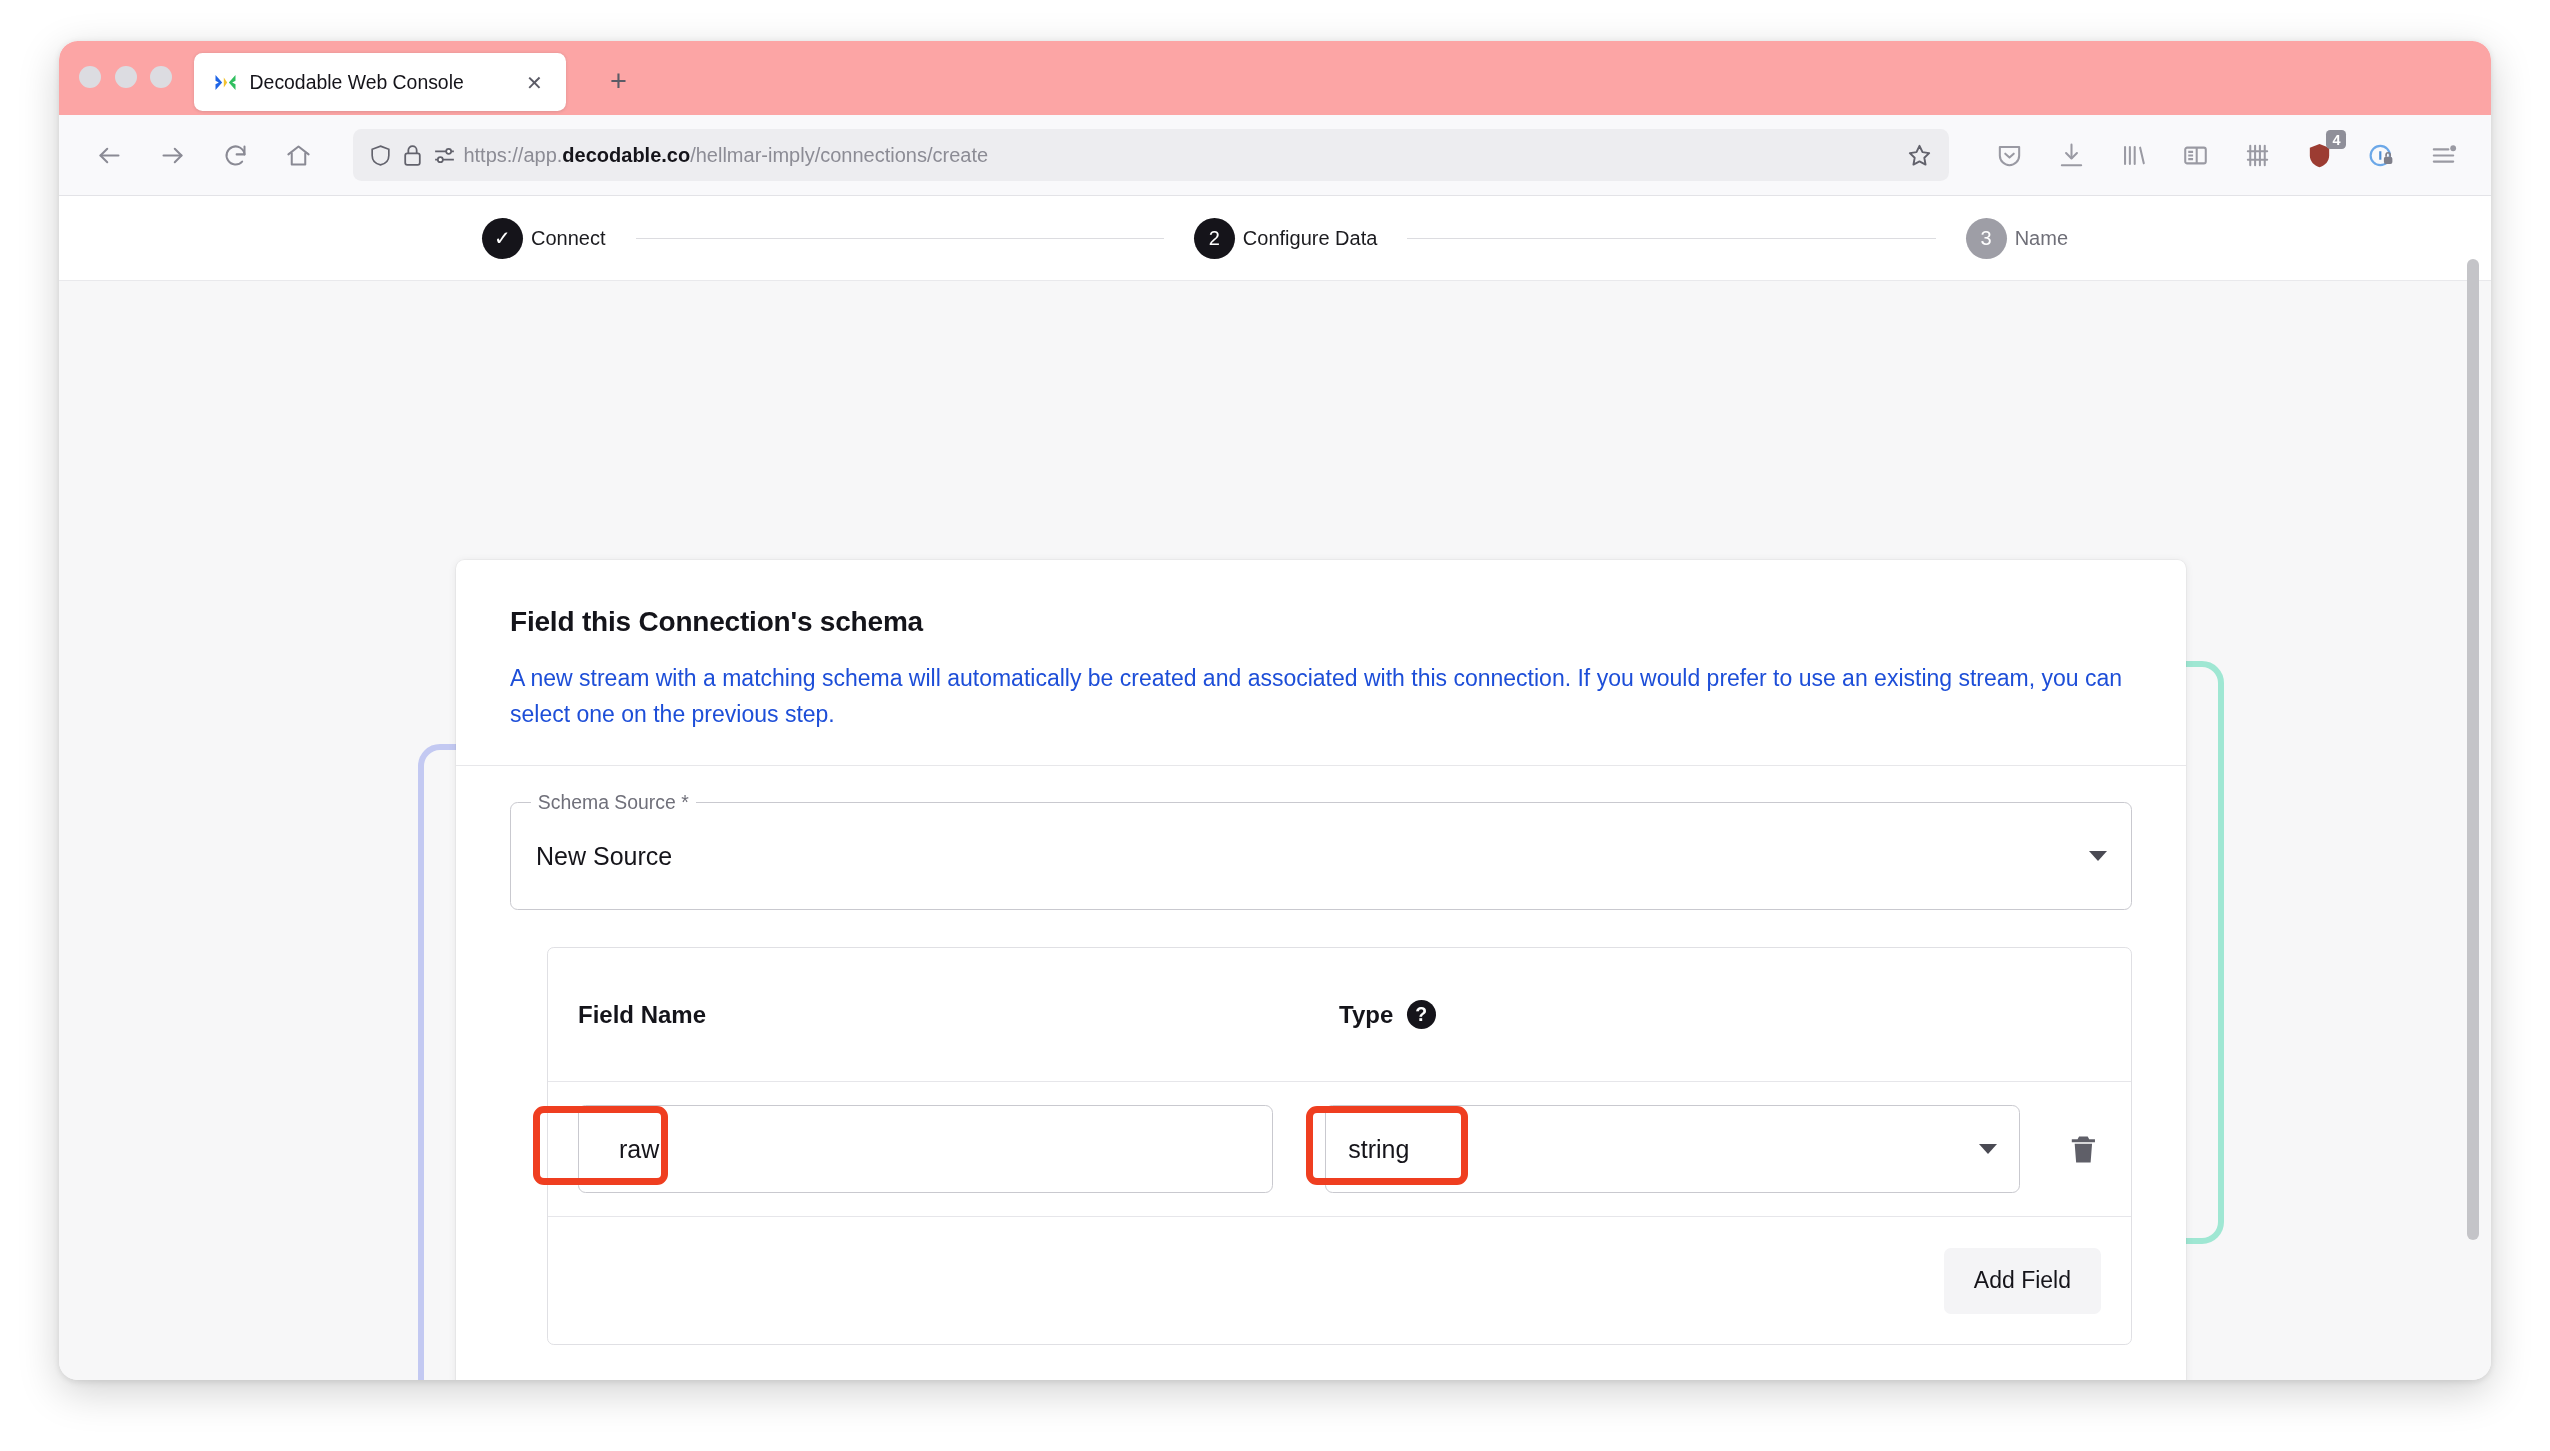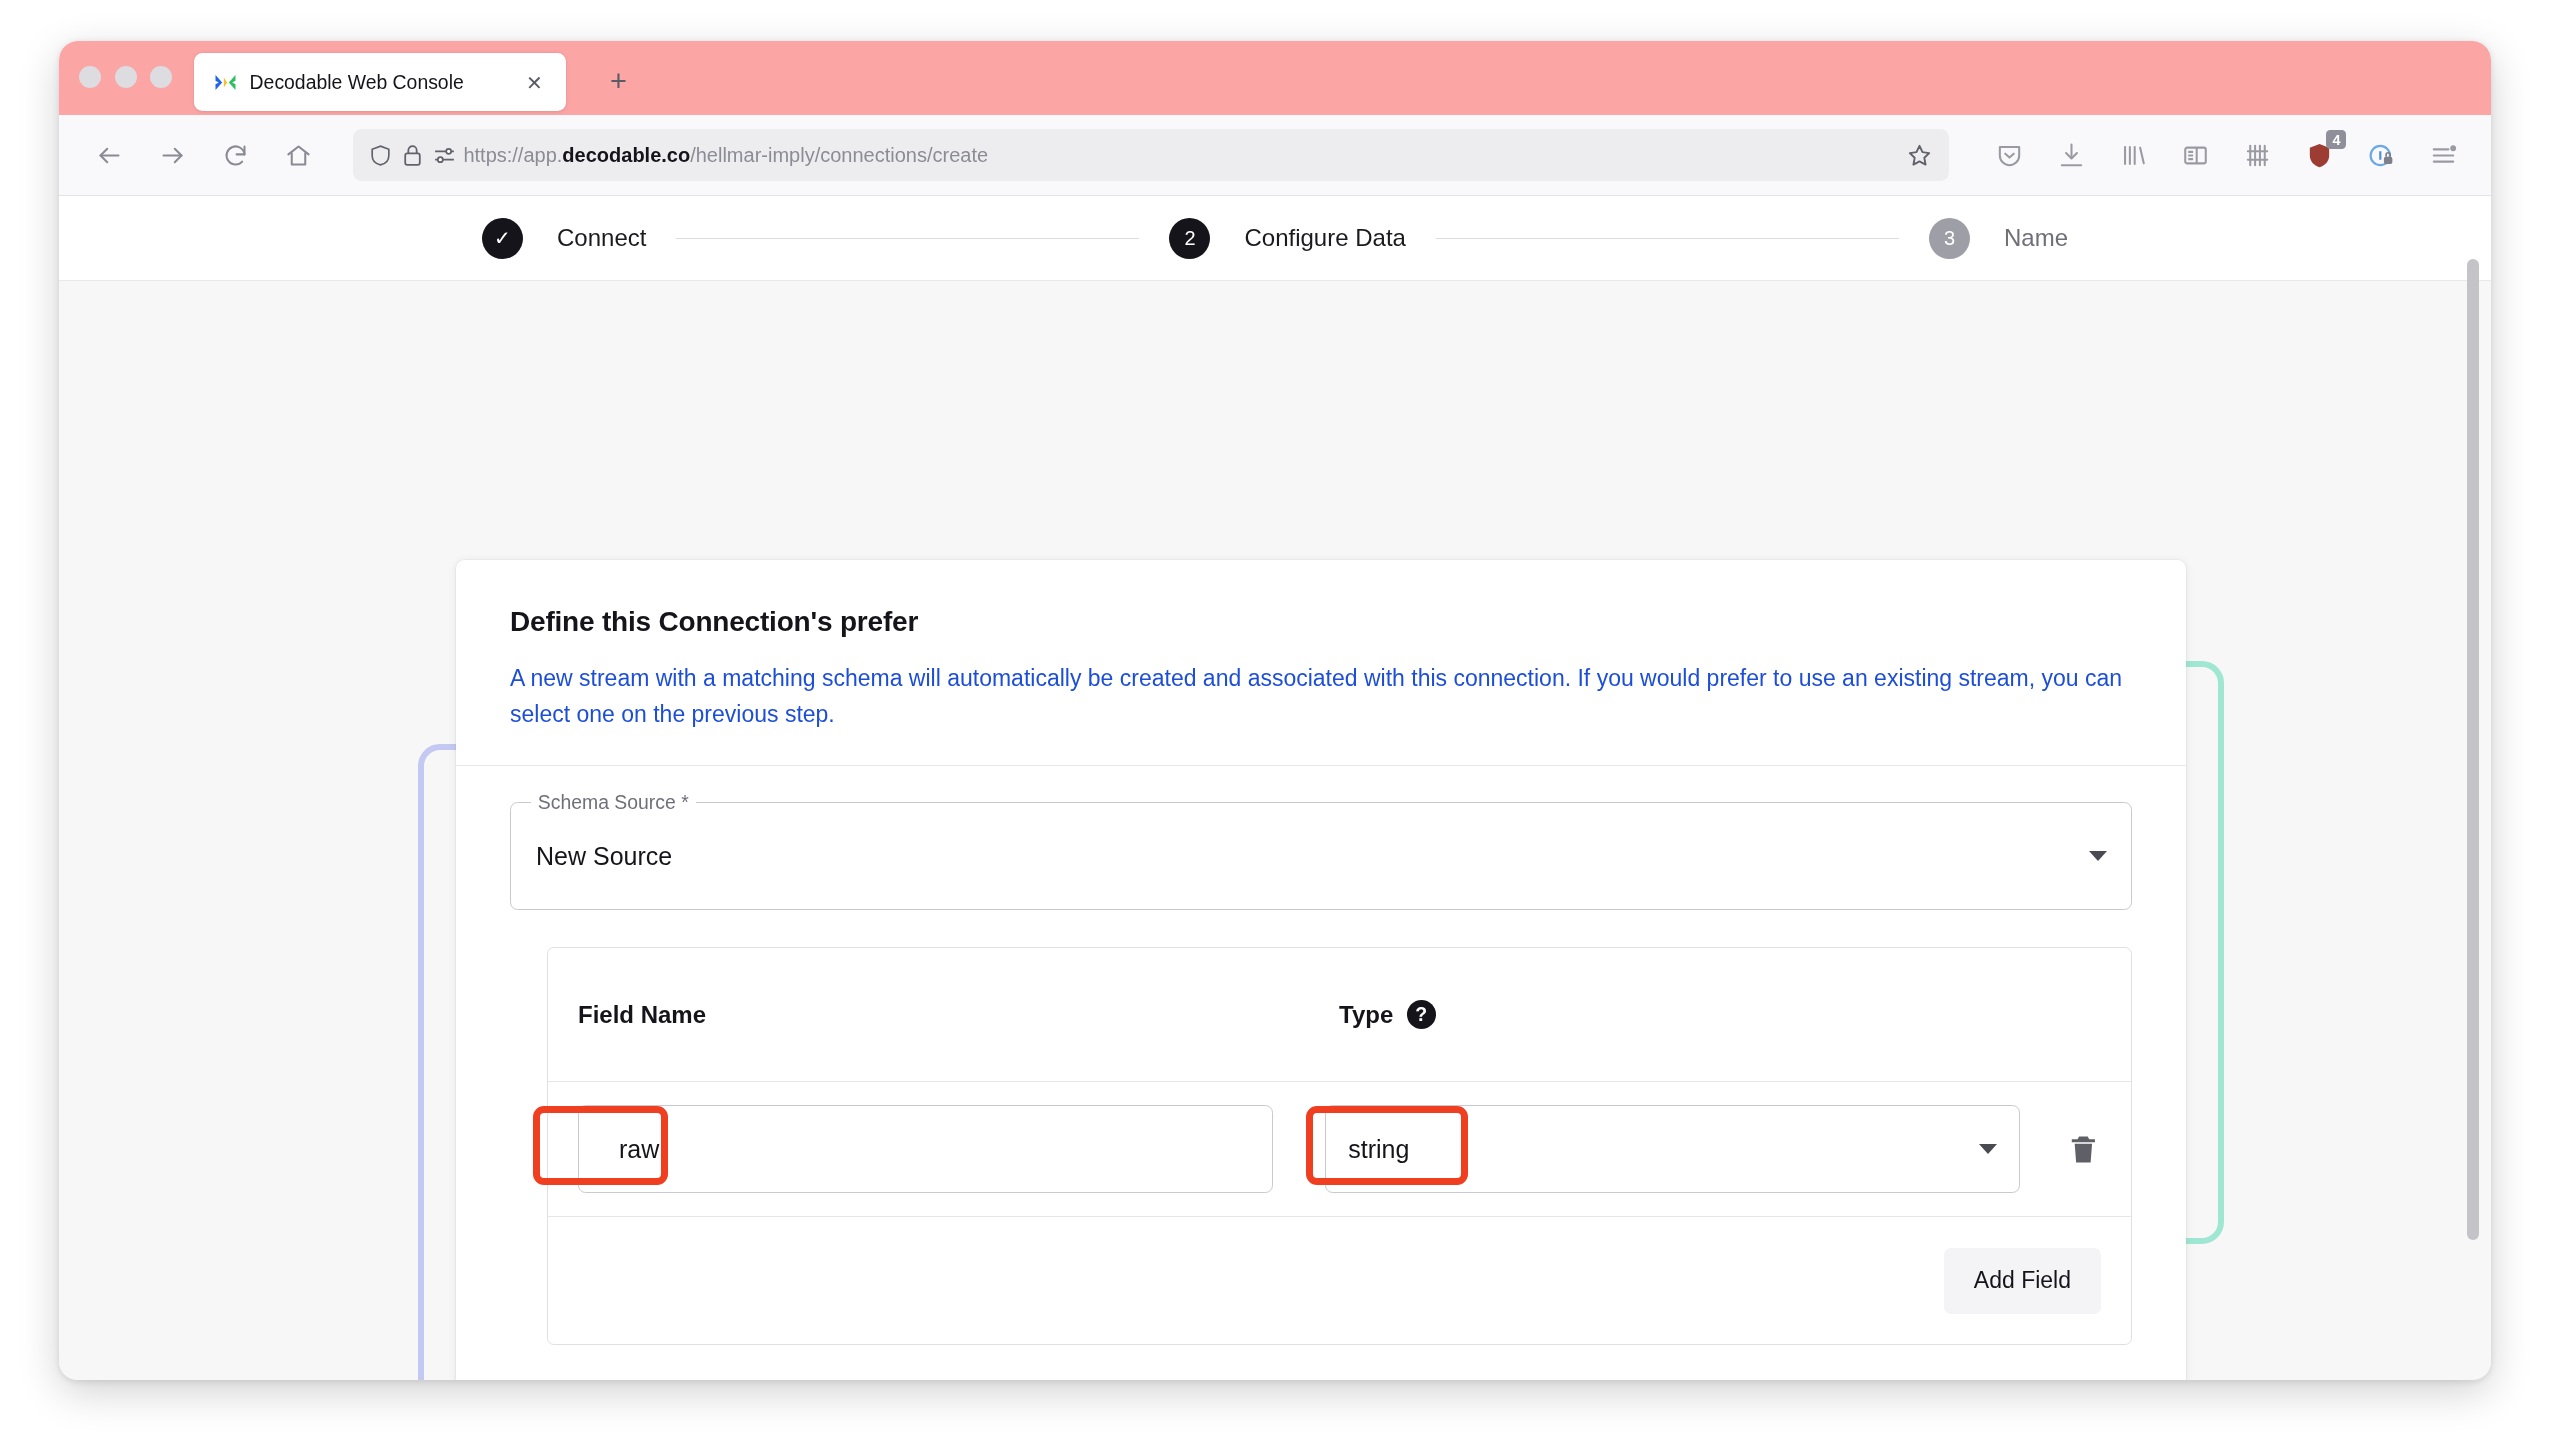--- a/index.html
+++ b/index.html
@@ -140,22 +140,22 @@
   .step-circle {
     width: 41px; height: 41px; border-radius: 50%;
     display: flex; align-items: center; justify-content: center;
     color: #fff; font-size: 20px; font-weight: 500;
     flex: none;
   }
   .step-circle.done { background: #15141a; }
   .step-circle.active { background: #15141a; }
   .step-circle.idle { background: #9e9ea6; }
   .step-label {
-    margin-left: 34px;
-    font-size: 24px; color: #1b1b1f;
+    margin-left: 8px;
+    font-size: 20px; color: #1b1b1f;
     white-space: nowrap;
   }
   .step-label.idle { color: #6f6f78; }
   .connector { flex: 1; height: 0.8px; background: #dcdce0; margin: 0 30px; }
 
   
   .anno-box { position: absolute; border-radius: 22px; pointer-events: none; }
   .anno-left {
     left: 359px; top: 548px; width: 254px; height: 726px;
     border: 6px solid #c3c9f2;
@@ -478,21 +478,21 @@
         <span class="step-circle idle">3</span>
         <span class="step-label idle">Name</span>
       </div>
     </div>
 
     <div class="anno-box anno-left"></div>
     <div class="anno-box anno-right"></div>
 
     <div class="card">
       <div class="card-head">
-        <div class="card-title">Define this Connection's prefer</div>
+        <div class="card-title">Field this Connection's schema</div>
         <div class="card-desc">A new stream with a matching schema will automatically be created and associated with this connection. If you would prefer to use an existing stream, you can select one on the previous step.</div>
       </div>
       <div class="divider"></div>
 
       <div class="card-body">
         <div class="outlined">
           <span class="legend">Schema Source *</span>
           <span class="value">New Source</span>
           <span class="caret"></span>
         </div>

